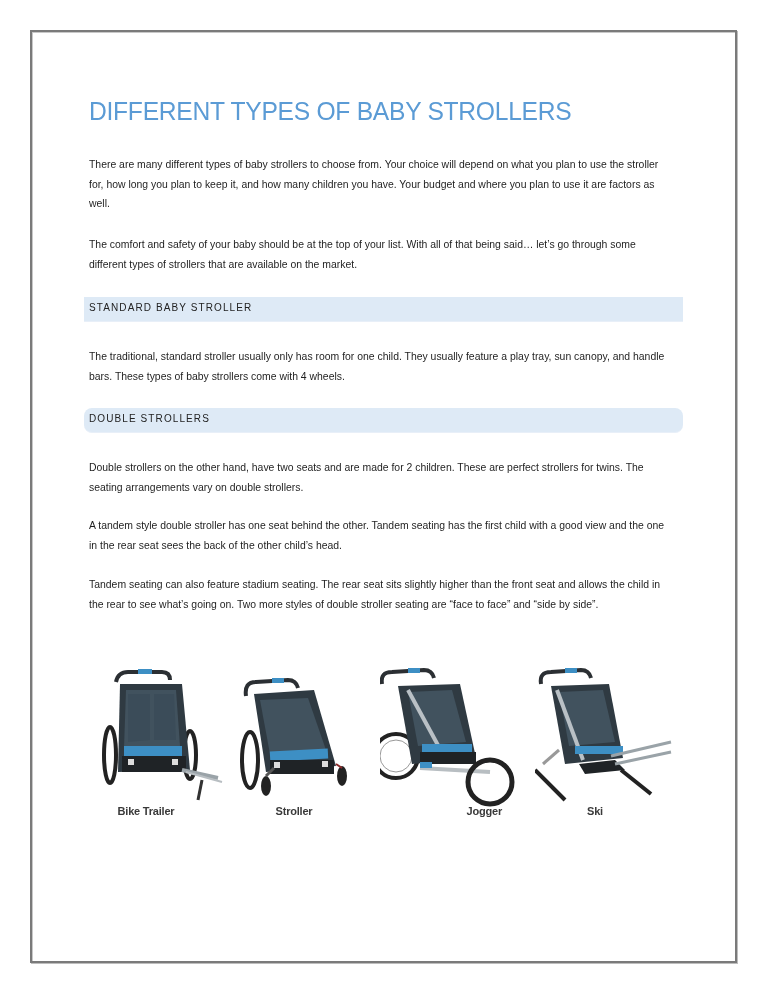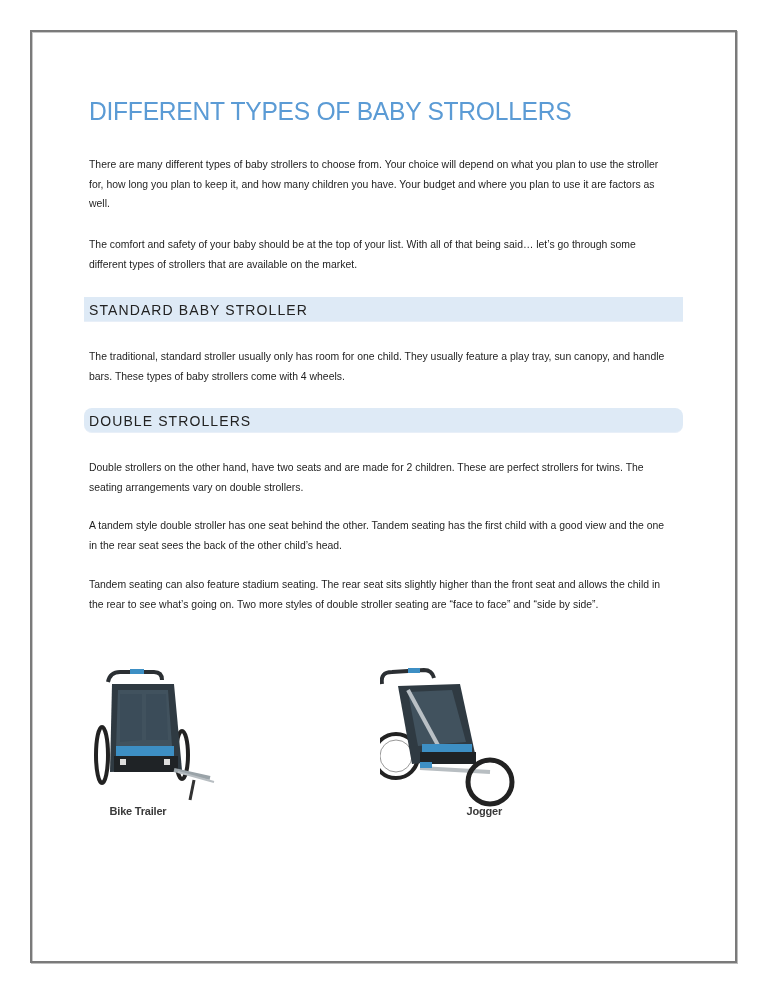--- a/index.html
+++ b/index.html
@@ -18,21 +18,21 @@
       position: absolute; left: 89px; width: 640px; margin: 0;
       font-size: 11.4px; line-height: 19.6px; color: #1e1e1e;
       transform: scaleX(0.915); transform-origin: left top;
     }
     .section-band {
       position: absolute; left: 84px; width: 599px; height: 24px;
       background: #deeaf6; border-bottom: 1px solid #e8eff8;
     }
     .section-label {
       position: absolute; left: 5px; top: 5px; margin: 0;
-      font-size: 14px; letter-spacing: 1.1px; color: #222; white-space: nowrap;
+      font-size: 10px; letter-spacing: 1.1px; color: #222; white-space: nowrap;
       font-weight: normal;
     }
     .gallery { position: absolute; left: 90px; top: 655px; width: 590px; height: 175px; }
     .stroller {
       position: absolute; top: 0; width: 140px; height: 175px;
     }
     .stroller svg { position: absolute; left: 0; top: 5px; }
     .stroller-label {
       position: absolute; top: 150px; left: 0; width: 100%; text-align: center;
       font-size: 11px; color: #3a3a3a; font-weight: bold; letter-spacing: -0.2px;
@@ -57,54 +57,89 @@
 <div class="section-band" style="top:408px;border-radius:8px;">
   <h2 class="section-label">DOUBLE STROLLERS</h2>
 </div>
 
 <p class="para" style="top:458px;">Double strollers on the other hand, have two seats and are made for 2 children. These are perfect strollers for twins. The seating arrangements vary on double strollers.</p>
 <p class="para" style="top:516px;">A tandem style double stroller has one seat behind the other. Tandem seating has the first child with a good view and the one in the rear seat sees the back of the other child’s head.</p>
 <p class="para" style="top:575px;">Tandem seating can also feature stadium seating. The rear seat sits slightly higher than the front seat and allows the child in the rear to see what’s going on. Two more styles of double stroller seating are “face to face” and “side by side”.</p>
 
 <div class="gallery">
 
-  <div class="stroller" style="left:0px;text-decoration:underline;">
+  <div class="stroller" style="left:8px;text-decoration:underline;">
     <svg width="140" height="150" viewBox="0 0 140 150">
       <path d="M18 22 Q20 12 30 12 L64 12 Q72 12 72 20" stroke="#2b2f33" stroke-width="4" fill="none"></path>
       <rect x="40" y="9" width="14" height="5" fill="#3d8fc4"></rect>
       <ellipse cx="12" cy="95" rx="6" ry="28" fill="none" stroke="#222" stroke-width="4"></ellipse>
       <ellipse cx="92" cy="95" rx="6" ry="24" fill="none" stroke="#222" stroke-width="4"></ellipse>
       <path d="M22 24 L84 24 L92 110 L20 112 Z" fill="#2f3a42"></path>
       <path d="M28 30 L78 30 L82 86 L26 88 Z" fill="#41525e"></path>
       <path d="M30 34 L52 34 L52 80 L30 82 Z" fill="#3a4b57" opacity="0.8"></path>
       <path d="M56 34 L76 34 L78 80 L56 80 Z" fill="#3a4b57" opacity="0.8"></path>
       <rect x="26" y="86" width="58" height="10" fill="#3d8fc4"></rect>
       <rect x="24" y="96" width="64" height="16" fill="#1f2326"></rect>
       <rect x="30" y="99" width="6" height="6" fill="#ddd"></rect>
       <rect x="74" y="99" width="6" height="6" fill="#ddd"></rect>
       <path d="M84 110 L120 118" stroke="#9aa3a8" stroke-width="4"></path>
       <path d="M88 112 L124 122" stroke="#b8bec2" stroke-width="2"></path>
       <path d="M104 120 L100 140" stroke="#333" stroke-width="3"></path>
     </svg>
     <div class="stroller-label" style="left:-22px;">Bike Trailer</div>
   </div>
 
+  <div class="stroller" style="left:148px;">
+    <svg width="140" height="150" viewBox="0 0 140 150">
+      <path d="M8 36 Q6 22 18 22 L50 20 Q58 20 60 28" stroke="#2b2f33" stroke-width="4" fill="none"></path>
+      <rect x="34" y="18" width="12" height="5" fill="#3d8fc4"></rect>
+      <ellipse cx="12" cy="100" rx="8" ry="28" fill="none" stroke="#222" stroke-width="4"></ellipse>
+      <path d="M16 34 L76 30 L98 106 L28 112 Z" fill="#2f3a42"></path>
+      <path d="M22 40 L70 38 L88 90 L32 94 Z" fill="#41525e"></path>
+      <rect x="32" y="90" width="58" height="10" fill="#3d8fc4" transform="rotate(-3 60 95)"></rect>
+      <rect x="32" y="100" width="64" height="14" fill="#1f2326"></rect>
+      <rect x="36" y="102" width="6" height="6" fill="#ddd"></rect>
+      <rect x="84" y="101" width="6" height="6" fill="#ddd"></rect>
+      <ellipse cx="28" cy="126" rx="5" ry="10" fill="#222"></ellipse>
+      <ellipse cx="104" cy="116" rx="5" ry="10" fill="#222"></ellipse>
+      <path d="M28 116 L36 108" stroke="#555" stroke-width="3"></path>
+      <path d="M98 104 L104 108" stroke="#8b2a2a" stroke-width="2"></path>
+    </svg>
+    <div class="stroller-label" style="left:-14px;">Stroller</div>
+  </div>
 
   <div class="stroller" style="left:290px;">
     <svg width="140" height="150" viewBox="0 0 140 150">
       <path d="M2 24 Q0 12 12 12 L44 10 Q52 10 54 18" stroke="#2b2f33" stroke-width="4" fill="none"></path>
       <rect x="28" y="8" width="12" height="5" fill="#3d8fc4"></rect>
       <circle cx="16" cy="96" r="22" fill="none" stroke="#222" stroke-width="4"></circle>
       <circle cx="16" cy="96" r="16" fill="none" stroke="#999" stroke-width="1"></circle>
       <path d="M18 26 L80 24 L96 98 L32 104 Z" fill="#2f3a42"></path>
       <path d="M28 32 L72 30 L86 82 L38 86 Z" fill="#41525e"></path>
       <path d="M28 30 L66 100" stroke="#b9c0c5" stroke-width="4"></path>
       <rect x="42" y="84" width="50" height="8" fill="#3d8fc4"></rect>
       <rect x="40" y="92" width="56" height="12" fill="#1f2326"></rect>
       <path d="M40 108 L110 112" stroke="#b8bec2" stroke-width="4"></path>
       <circle cx="110" cy="122" r="22" fill="none" stroke="#222" stroke-width="5"></circle>
       <rect x="40" y="102" width="12" height="6" fill="#3d8fc4"></rect>
     </svg>
     <div class="stroller-label" style="left:-18px;text-align:right;">Jogger</div>
   </div>
 
+  <div class="stroller" style="left:445px;">
+    <svg width="140" height="150" viewBox="0 0 140 150">
+      <path d="M6 24 Q4 12 16 12 L46 10 Q54 10 56 18" stroke="#2b2f33" stroke-width="4" fill="none"></path>
+      <rect x="30" y="8" width="12" height="5" fill="#3d8fc4"></rect>
+      <path d="M16 26 L74 24 L88 98 L30 104 Z" fill="#2f3a42"></path>
+      <path d="M24 32 L68 30 L80 82 L34 86 Z" fill="#41525e"></path>
+      <path d="M22 30 L48 100" stroke="#b9c0c5" stroke-width="4"></path>
+      <rect x="40" y="86" width="48" height="8" fill="#3d8fc4"></rect>
+      <path d="M44 104 L80 100 L90 110 L50 114 Z" fill="#1f2326"></path>
+      <path d="M76 96 L136 82" stroke="#9aa3a8" stroke-width="3"></path>
+      <path d="M80 104 L136 92" stroke="#9aa3a8" stroke-width="3"></path>
+      <path d="M24 90 L8 104" stroke="#999" stroke-width="3"></path>
+      <path d="M0 110 L30 140" stroke="#222" stroke-width="4"></path>
+      <path d="M86 110 L116 134" stroke="#222" stroke-width="4"></path>
+    </svg>
+    <div class="stroller-label" style="left:-10px;">Ski</div>
+  </div>
 
 </div>
 
 </body></html>

